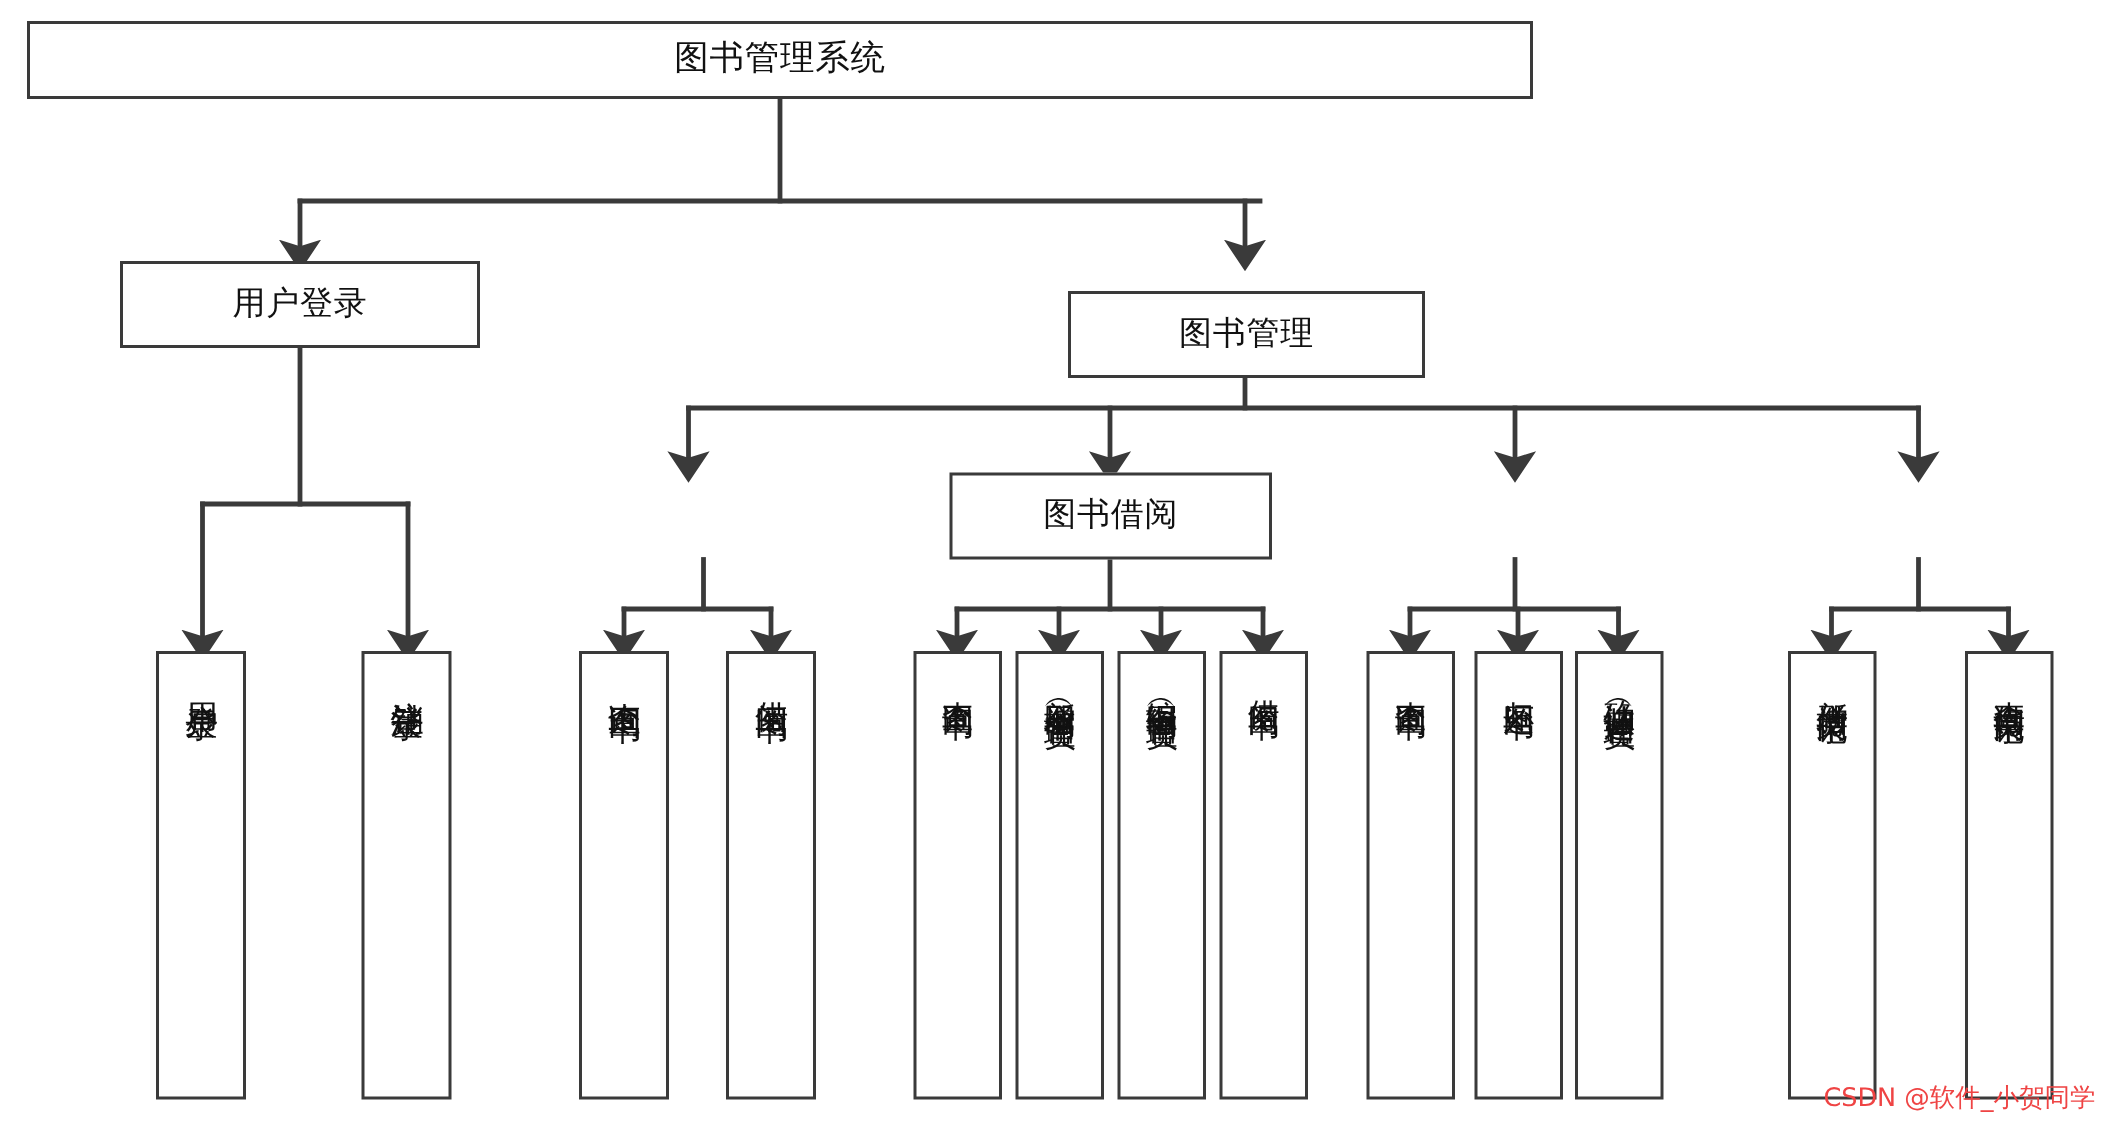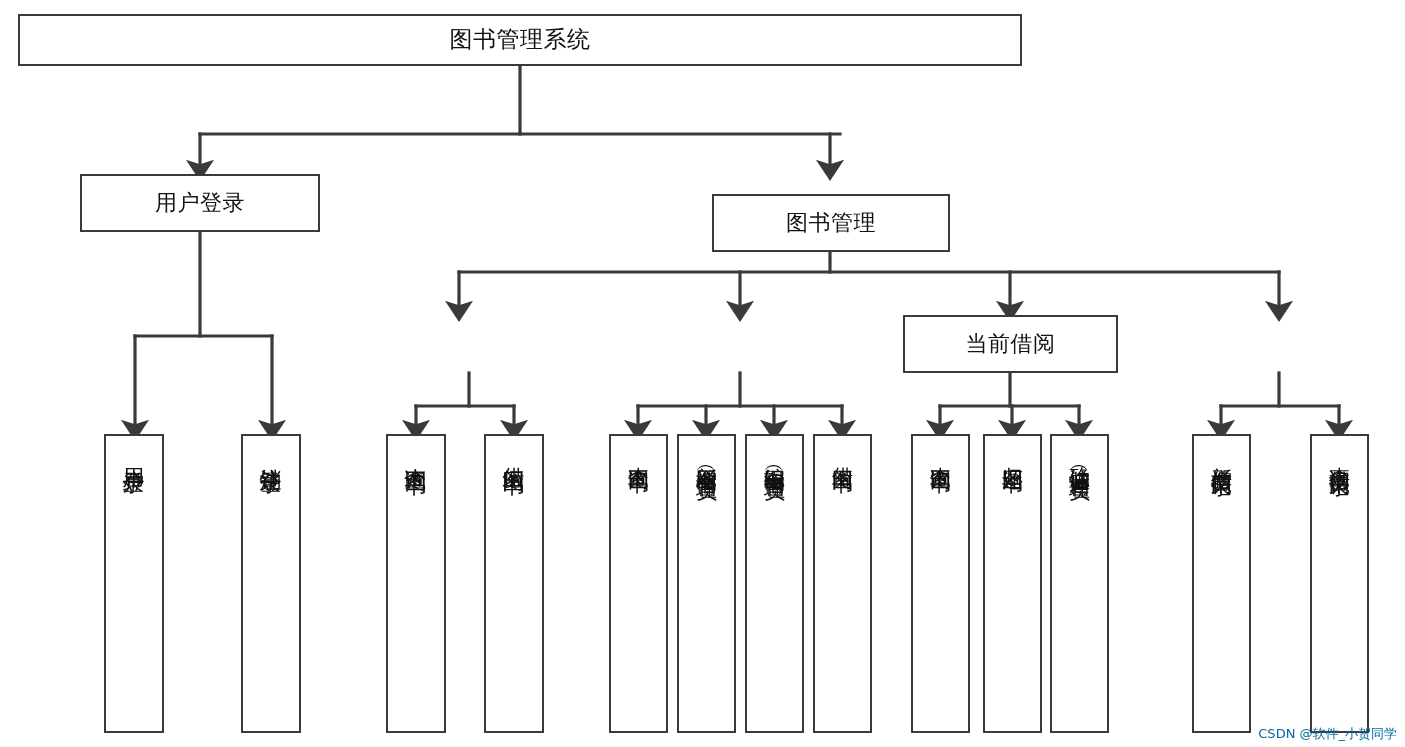--- a/index.html
+++ b/index.html
@@ -64,22 +64,22 @@
     letter-spacing: 2px;
     white-space: nowrap;
   }
   .node.vert.wide .label {
     font-size: 22px;
   }
   #watermark {
     position: absolute;
     right: 8px;
     bottom: 4px;
-    font-size: 13px;
-    color: #0369a1;
+    font-size: 17px;
+    color: #ef4444;
     z-index: 5;
     white-space: nowrap;
     font-family: "DejaVu Sans", "Liberation Sans", sans-serif;
   }
 </style>
 </head>
 <body>
 
 <div id="diagram-root">
 
@@ -137,22 +137,22 @@
     <span class="label">图书管理系统</span>
   </div>
 
   <div class="node horiz" style="left:80px; top:174px; width:240px; height:58px;">
     <span class="label">用户登录</span>
   </div>
   <div class="node horiz" style="left:712px; top:174px; width:238px; height:58px;margin-top:20px;">
     <span class="label">图书管理</span>
   </div>
 
-  <div class="node horiz" style="left:903px; top:315px; width:215px; height:58px;">
-    <span class="label">当前借阅</span>
+  <div class="node horiz" style="left:633px; top:315px; width:215px; height:58px;">
+    <span class="label">图书借阅</span>
   </div>
 
   <div class="node vert wide" style="left:104px; top:434px; width:60px; height:299px;">
     <span class="label">用户登录</span>
   </div>
   <div class="node vert wide" style="left:241px; top:434px; width:60px; height:299px;">
     <span class="label">注销登录</span>
   </div>
 
   <div class="node vert wide" style="left:386px; top:434px; width:60px; height:299px;">

